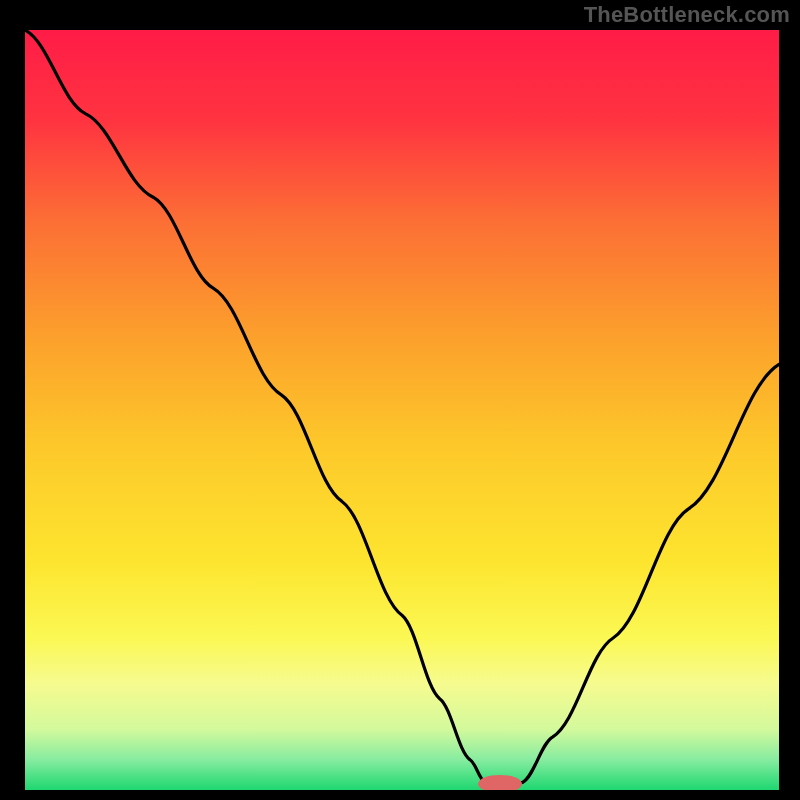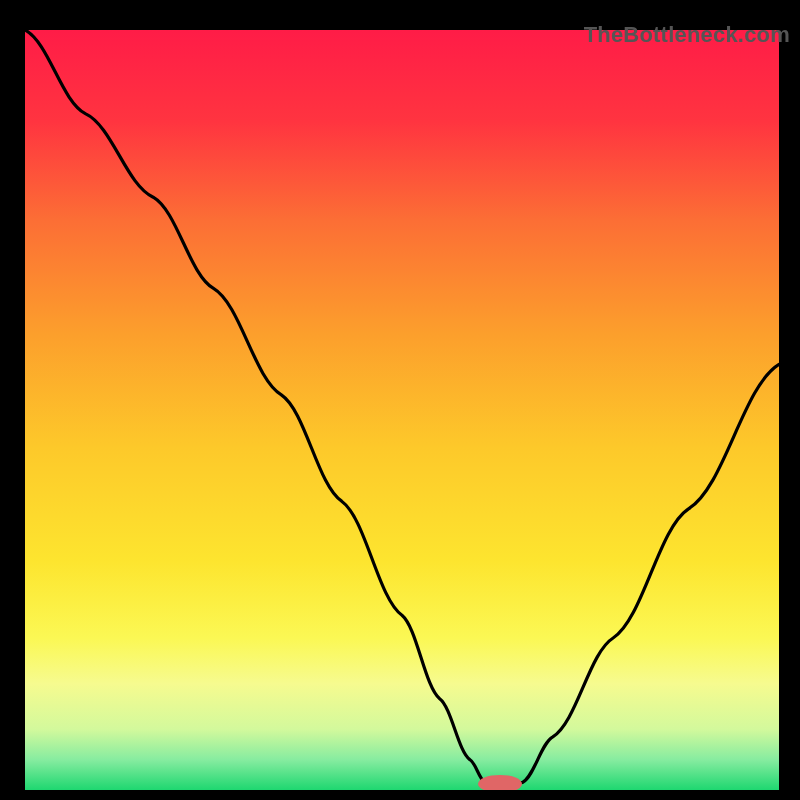--- a/index.html
+++ b/index.html
@@ -19,21 +19,20 @@
   }
   .watermark {
     position: absolute;
     top: 2px;
     right: 10px;
     color: #555555;
     font-size: 22px;
     font-weight: bold;
     letter-spacing: 0.2px;
     z-index: 30;
-    margin-top: 20px;
   }
   svg.plot {
     position: absolute;
     top: 30px;
     left: 25px;
     width: 754px;
     height: 760px;
     display: block;
   }
 </style>

